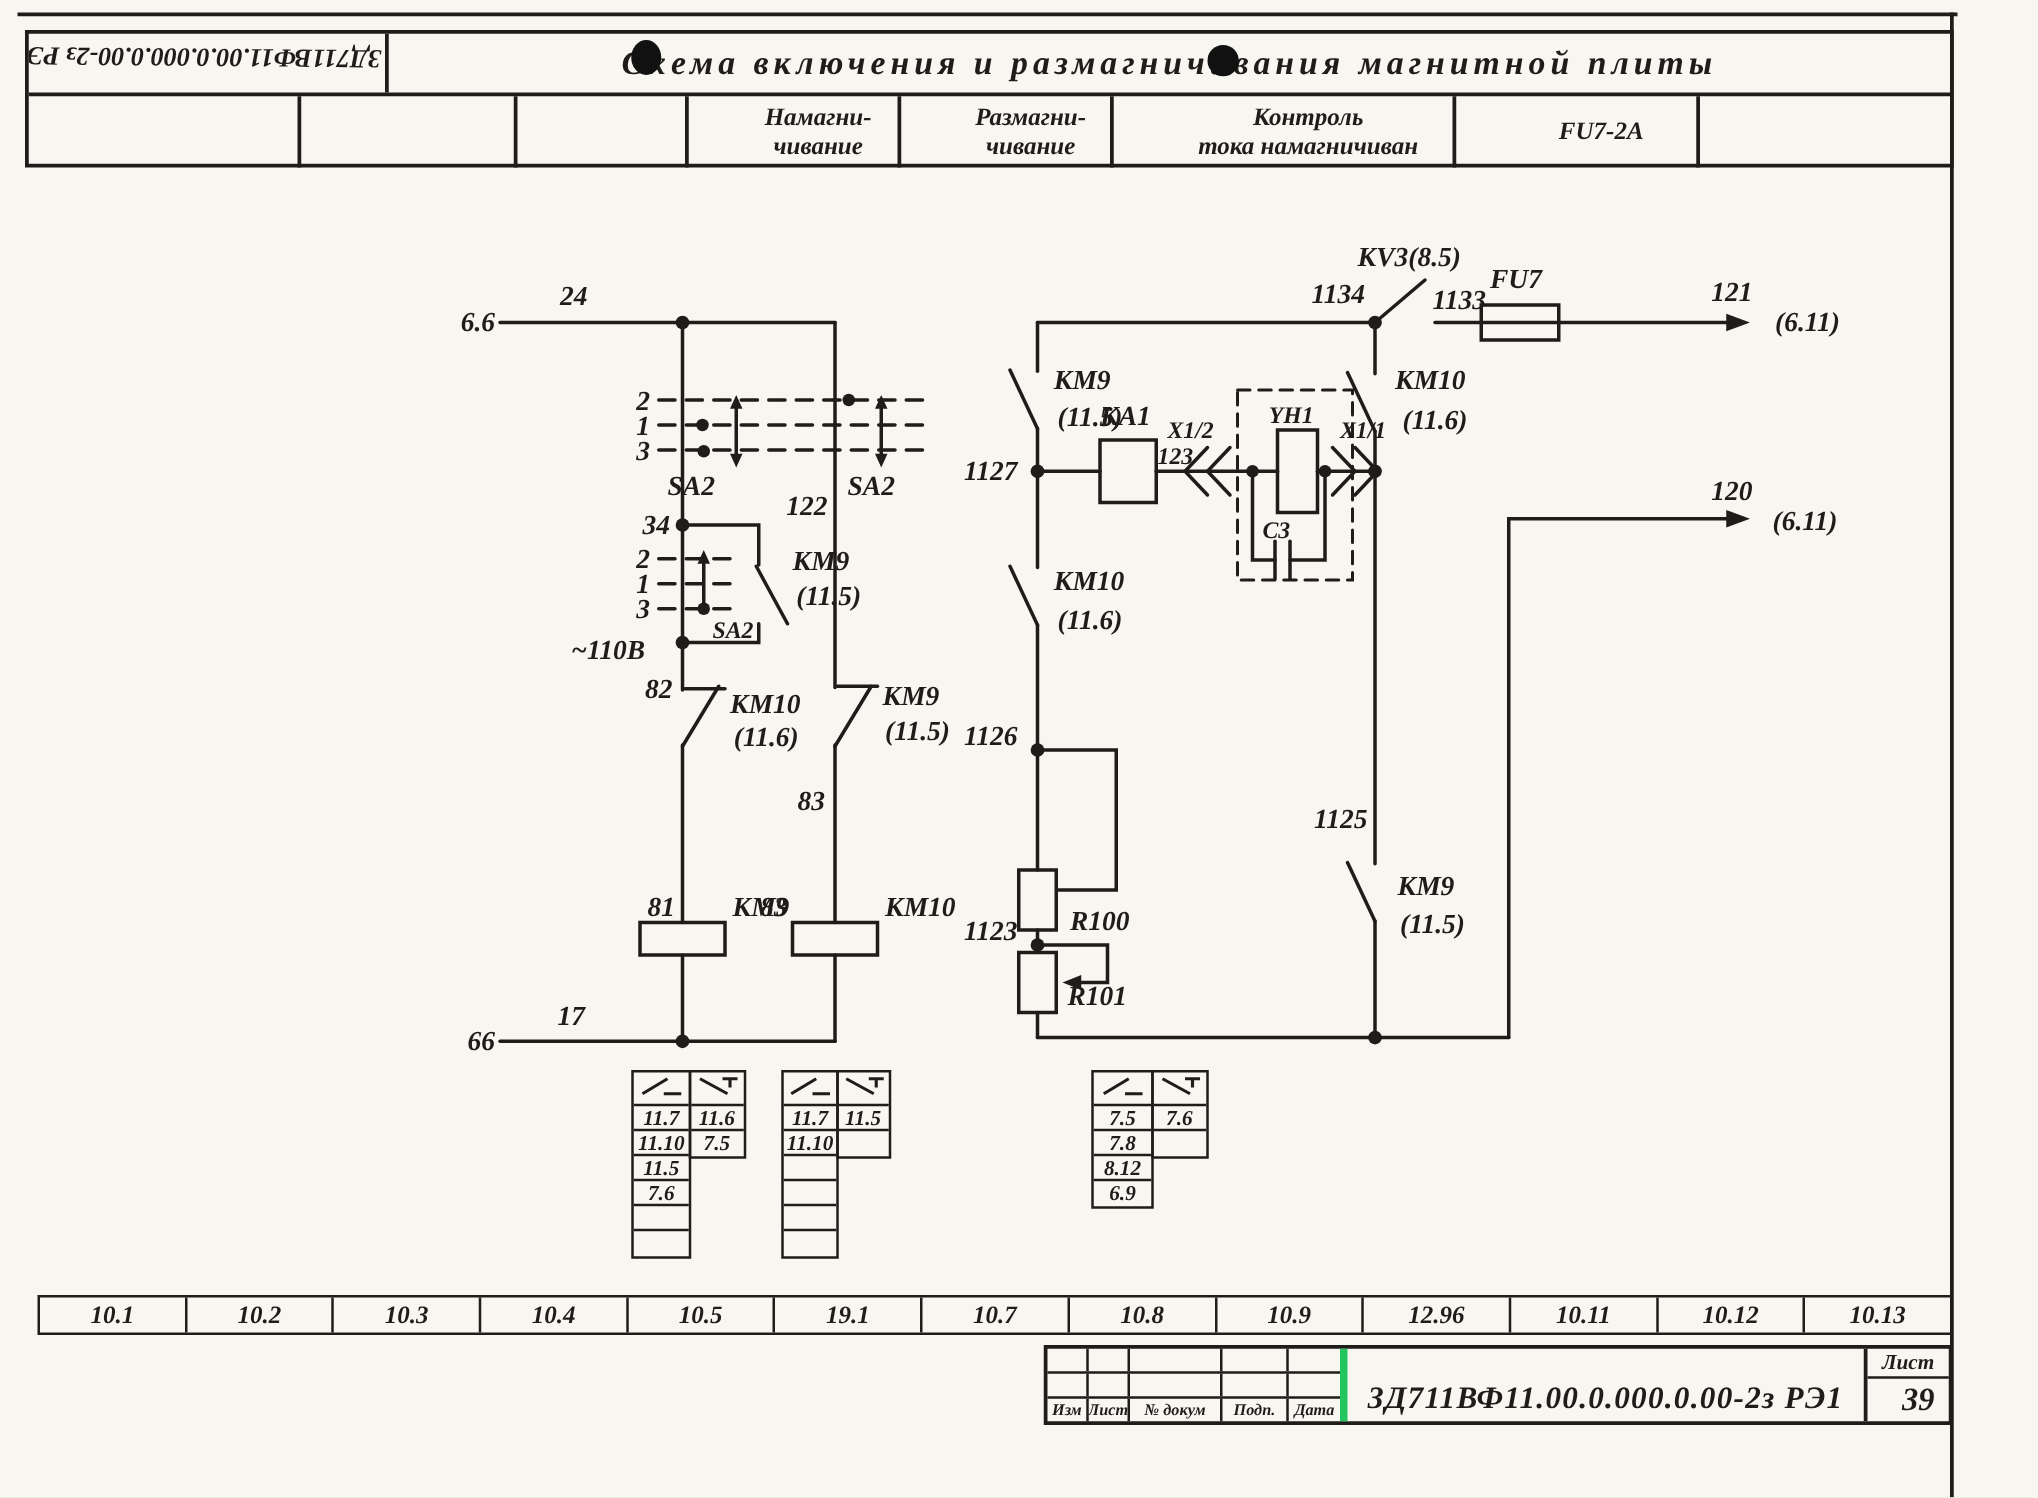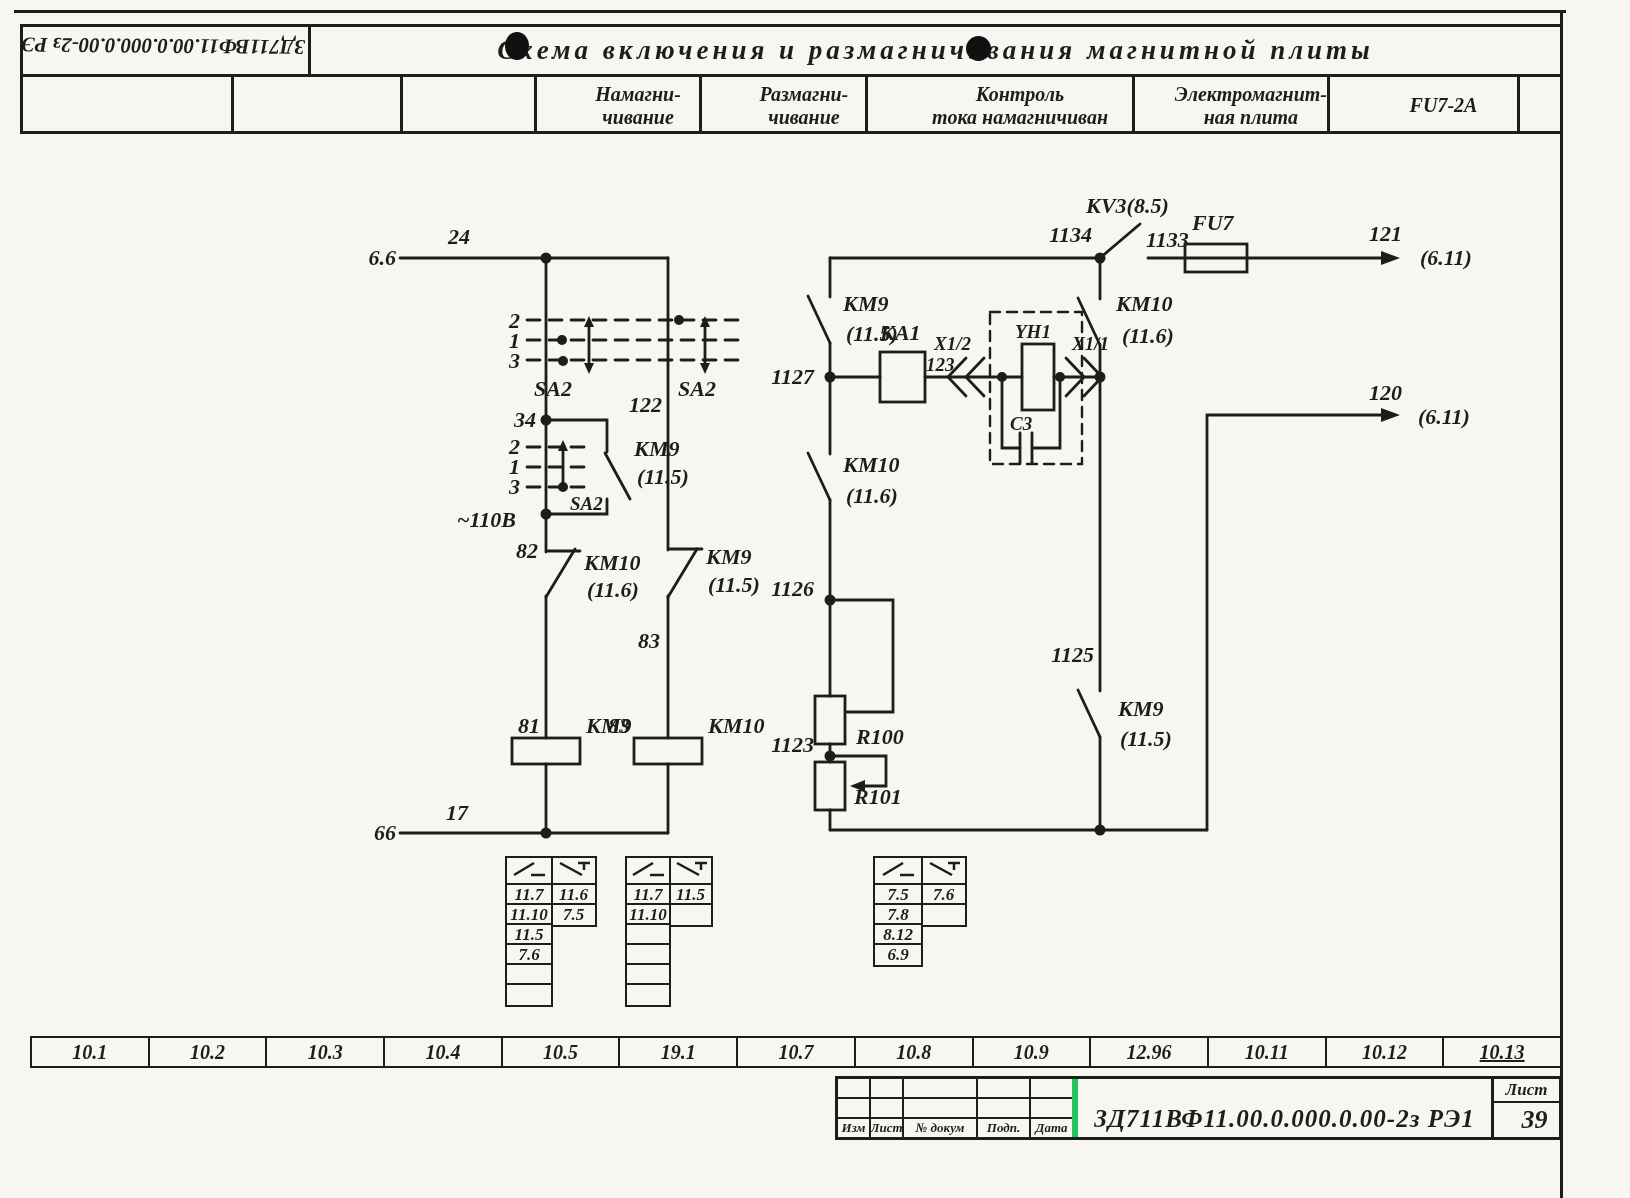--- a/index.html
+++ b/index.html
@@ -35,21 +35,21 @@
   .ccol{position:absolute;top:0;border:2.5px solid #1e1d1a;box-sizing:border-box;background:transparent;}
   .ccell{height:20px;border-bottom:2.5px solid #1e1d1a;box-sizing:border-box;text-align:center;
          line-height:19px;overflow:hidden;}
   .ccell:last-child{border-bottom:none;}
   .chead{height:27px;line-height:27px;}
   
   .strip{position:absolute;left:30px;top:1036px;width:1532px;height:32px;border:2.5px solid #1e1d1a;
          box-sizing:border-box;display:flex;font-style:italic;font-weight:bold;font-size:20px;}
   .zcell{flex:1;border-right:2.5px solid #1e1d1a;box-sizing:border-box;display:flex;
          align-items:center;justify-content:center;}
-  .zcell:last-child{border-right:none;text-decoration:underline;}
+  .zcell:last-child{border-right:none;}
   
   .tblock{position:absolute;left:835px;top:1076px;width:727px;height:64px;border:3px solid #1e1d1a;
           box-sizing:border-box;display:flex;font-style:italic;font-weight:bold;}
   .revgrid{width:240px;border-right:6px solid #22c55e;box-sizing:border-box;display:flex;flex-direction:column;}
   .revrow{flex:1;display:flex;border-bottom:2px solid #1e1d1a;box-sizing:border-box;}
   .revrow:last-child{border-bottom:none;}
   .revcell{border-right:2px solid #1e1d1a;box-sizing:border-box;display:flex;align-items:flex-end;
            justify-content:center;font-size:13px;padding-bottom:1px;white-space:nowrap;overflow:hidden;}
   .revcell:last-child{border-right:none;}
   .doccell{flex:1;display:flex;align-items:flex-end;justify-content:center;font-size:25px;
@@ -82,24 +82,20 @@
         <span>Намагни-</span>
         <span>чивание</span>
       </div>
       <div class="hcell" style="width:130px">
         <span>Размагни-</span>
         <span>чивание</span>
       </div>
       <div class="hcell" style="width:234px">
         <span>Контроль</span>
         <span>тока намагничиван</span>
-      </div>
-      <div class="hcell" style="width:158px">
-        <span>Электромагнит-</span>
-        <span>ная плита</span>
       </div>
       <div class="hcell" style="width:155px">
         <span>FU7-2А</span>
       </div>
       <div class="hcell" style="flex:1"></div>
     </div>
   </div>
   <div class="blot" style="left:505px;top:32px;width:24px;height:28px"></div>
   <div class="blot" style="left:966px;top:36px;width:25px;height:25px"></div>
 

